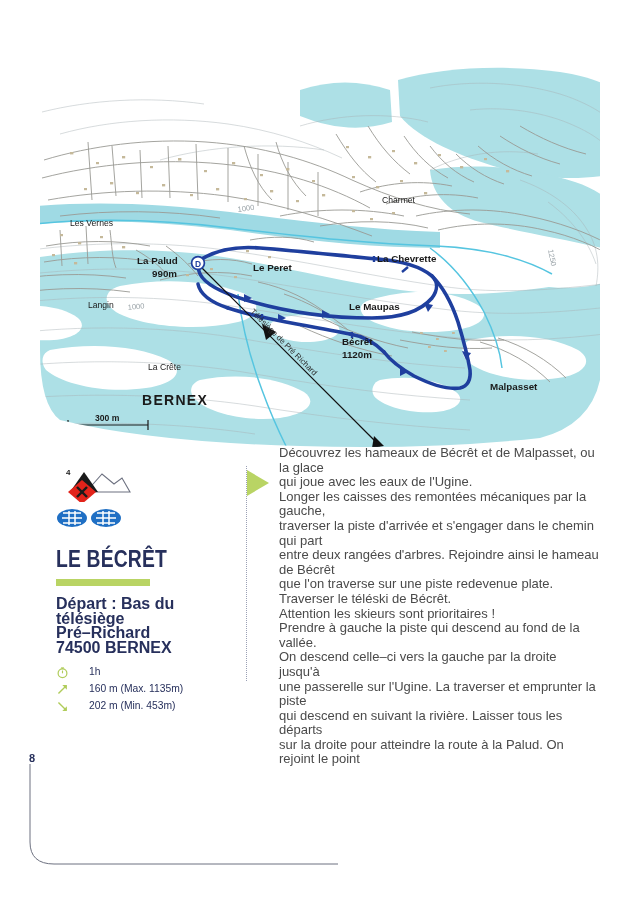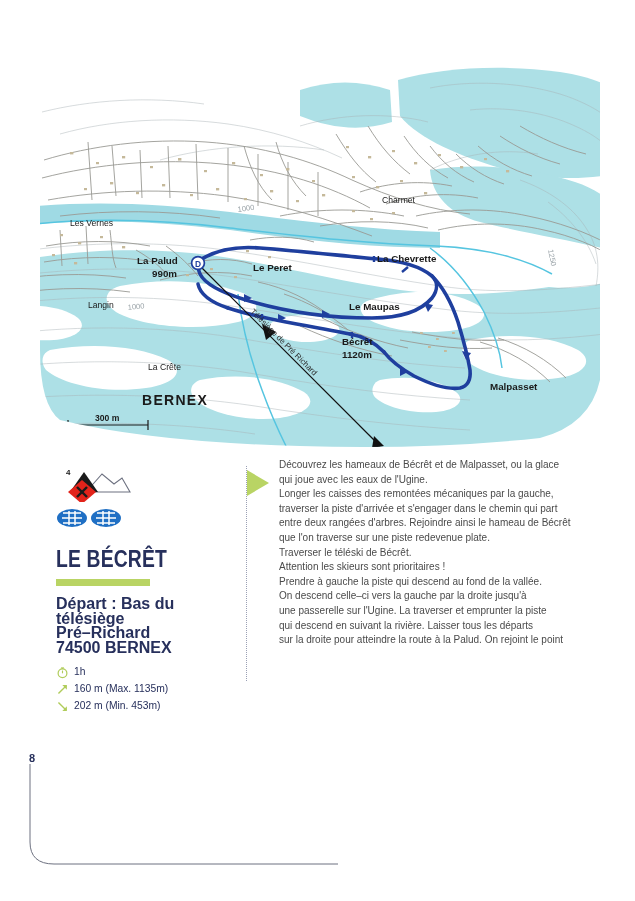--- a/index.html
+++ b/index.html
@@ -75,21 +75,21 @@
     font-weight: bold;
     line-height: 14.5px;
     color: #27305c;
   }
   .stats {
     margin-top: 9px;
   }
   .stat-line {
     display: flex;
     align-items: center;
-    gap: 5px;
+    gap: 20px;
     font-size: 10.3px;
     line-height: 16px;
     color: #27305c;
     margin-bottom: 1px;
   }
   .stat-ico {
     width: 13px;
     height: 13px;
     flex: 0 0 13px;
     display: block;
@@ -99,23 +99,23 @@
   .desc-arrow {
     position: absolute;
     left: 247px;
     top: 470px;
     width: 24px;
     height: 26px;
   }
   .description {
     position: absolute;
     left: 279px;
-    top: 458px;
+    top: 446px;
     width: 320px;
-    font-size: 10px;
+    font-size: 13px;
     line-height: 14.6px;
     color: #4a4a4a;
   }
   .description p { margin: 0; }
 
   
   .page-num {
     position: absolute;
     left: 29px;
     top: 752px;

